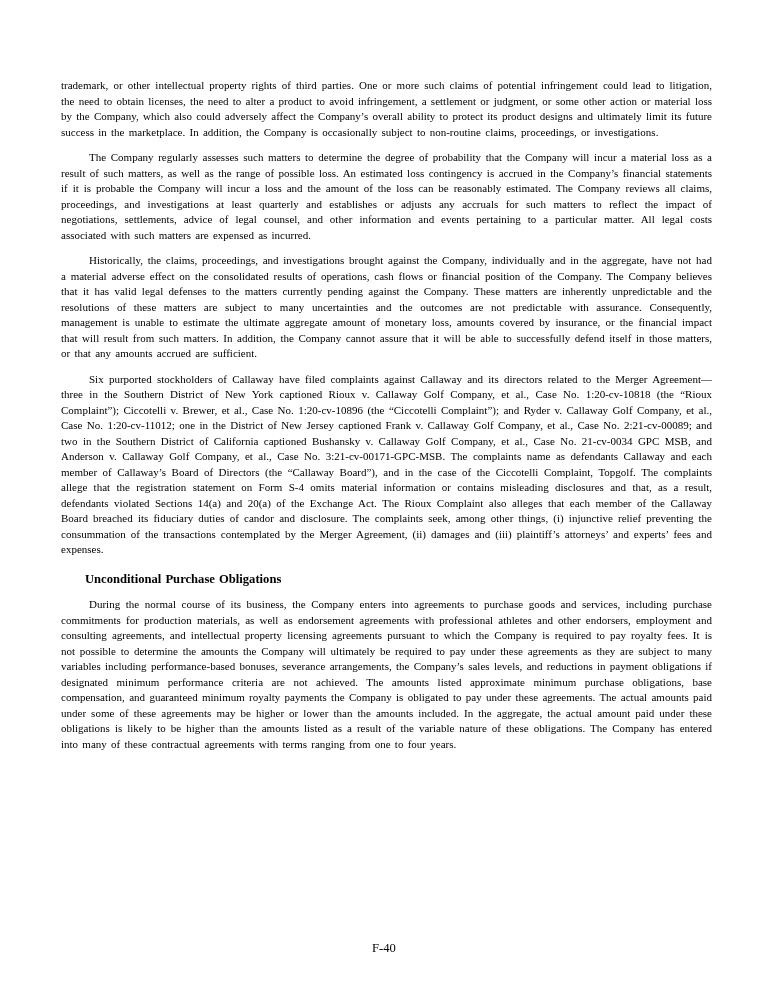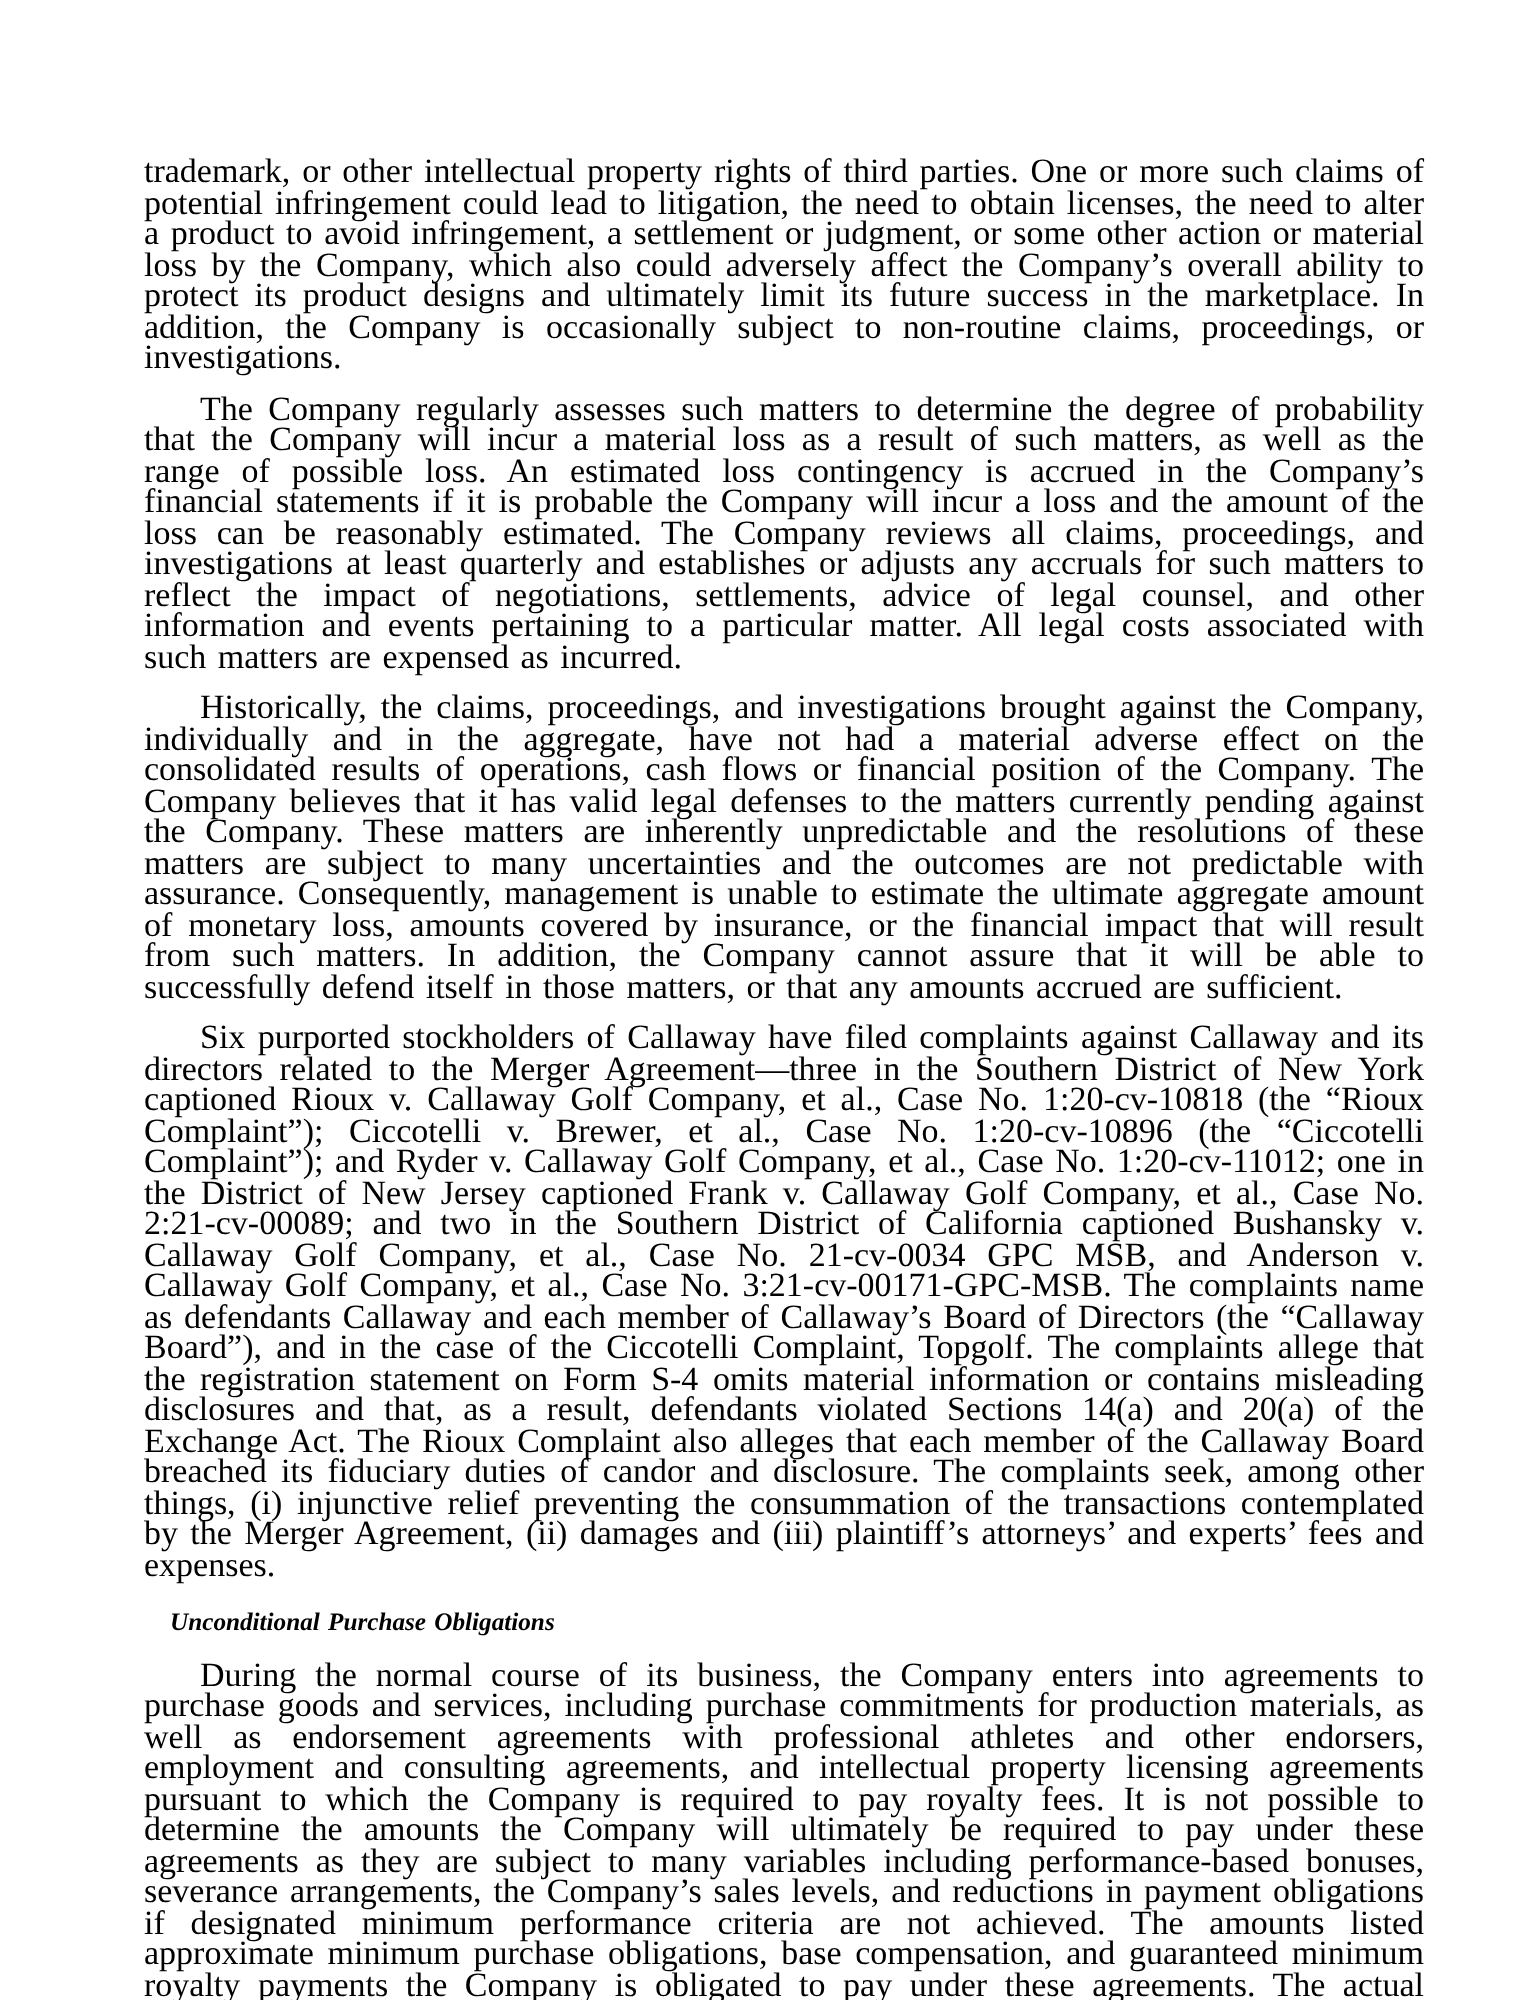--- a/index.html
+++ b/index.html
@@ -17,34 +17,33 @@
     overflow: hidden;
     box-sizing: border-box;
   }
   .content {
     position: absolute;
     top: 78px;
     left: 57px;
     width: 655px;
   }
   .para {
-    font-size: 17px;
+    font-size: 11px;
     line-height: 15.5px;
     text-align: justify;
-    margin: 0 0 10px 15px;
+    margin: 0 0 10px 4px;
     word-spacing: 1.5px;
   }
   .para.indent {
     text-indent: 28px;
   }
   .section-heading {
     font-size: 12.6px;
     line-height: 15.5px;
     font-weight: bold;
-    font-style: italic;
     margin: 14px 0 10px 0;
     text-indent: 28px;
     text-align: left;
     word-spacing: 1px;
   }
   .footer {
     position: absolute;
     top: 941px;
     left: 0;
     width: 768px;
@@ -58,13 +57,14 @@
 
 <div class="page">
   <div class="content">
     <p class="para">trademark, or other intellectual property rights of third parties. One or more such claims of potential infringement could lead to litigation, the need to obtain licenses, the need to alter a product to avoid infringement, a settlement or judgment, or some other action or material loss by the Company, which also could adversely affect the Company’s overall ability to protect its product designs and ultimately limit its future success in the marketplace. In addition, the Company is occasionally subject to non-routine claims, proceedings, or investigations.</p>
     <p class="para indent">The Company regularly assesses such matters to determine the degree of probability that the Company will incur a material loss as a result of such matters, as well as the range of possible loss. An estimated loss contingency is accrued in the Company’s financial statements if it is probable the Company will incur a loss and the amount of the loss can be reasonably estimated. The Company reviews all claims, proceedings, and investigations at least quarterly and establishes or adjusts any accruals for such matters to reflect the impact of negotiations, settlements, advice of legal counsel, and other information and events pertaining to a particular matter. All legal costs associated with such matters are expensed as incurred.</p>
     <p class="para indent">Historically, the claims, proceedings, and investigations brought against the Company, individually and in the aggregate, have not had a material adverse effect on the consolidated results of operations, cash flows or financial position of the Company. The Company believes that it has valid legal defenses to the matters currently pending against the Company. These matters are inherently unpredictable and the resolutions of these matters are subject to many uncertainties and the outcomes are not predictable with assurance. Consequently, management is unable to estimate the ultimate aggregate amount of monetary loss, amounts covered by insurance, or the financial impact that will result from such matters. In addition, the Company cannot assure that it will be able to successfully defend itself in those matters, or that any amounts accrued are sufficient.</p>
     <p class="para indent">Six purported stockholders of Callaway have filed complaints against Callaway and its directors related to the Merger Agreement—three in the Southern District of New York captioned Rioux v. Callaway Golf Company, et al., Case No. 1:20-cv-10818 (the “Rioux Complaint”); Ciccotelli v. Brewer, et al., Case No. 1:20-cv-10896 (the “Ciccotelli Complaint”); and Ryder v. Callaway Golf Company, et al., Case No. 1:20-cv-11012; one in the District of New Jersey captioned Frank v. Callaway Golf Company, et al., Case No. 2:21-cv-00089; and two in the Southern District of California captioned Bushansky v. Callaway Golf Company, et al., Case No. 21-cv-0034 GPC MSB, and Anderson v. Callaway Golf Company, et al., Case No. 3:21-cv-00171-GPC-MSB. The complaints name as defendants Callaway and each member of Callaway’s Board of Directors (the “Callaway Board”), and in the case of the Ciccotelli Complaint, Topgolf. The complaints allege that the registration statement on Form S-4 omits material information or contains misleading disclosures and that, as a result, defendants violated Sections 14(a) and 20(a) of the Exchange Act. The Rioux Complaint also alleges that each member of the Callaway Board breached its fiduciary duties of candor and disclosure. The complaints seek, among other things, (i) injunctive relief preventing the consummation of the transactions contemplated by the Merger Agreement, (ii) damages and (iii) plaintiff’s attorneys’ and experts’ fees and expenses.</p>
     <h3 class="section-heading">Unconditional Purchase Obligations</h3>
     <p class="para indent">During the normal course of its business, the Company enters into agreements to purchase goods and services, including purchase commitments for production materials, as well as endorsement agreements with professional athletes and other endorsers, employment and consulting agreements, and intellectual property licensing agreements pursuant to which the Company is required to pay royalty fees. It is not possible to determine the amounts the Company will ultimately be required to pay under these agreements as they are subject to many variables including performance-based bonuses, severance arrangements, the Company’s sales levels, and reductions in payment obligations if designated minimum performance criteria are not achieved. The amounts listed approximate minimum purchase obligations, base compensation, and guaranteed minimum royalty payments the Company is obligated to pay under these agreements. The actual amounts paid under some of these agreements may be higher or lower than the amounts included. In the aggregate, the actual amount paid under these obligations is likely to be higher than the amounts listed as a result of the variable nature of these obligations. The Company has entered into many of these contractual agreements with terms ranging from one to four years.</p>
   </div>
+  <div class="footer">F-40</div>
 </div>
 
 </body></html>

